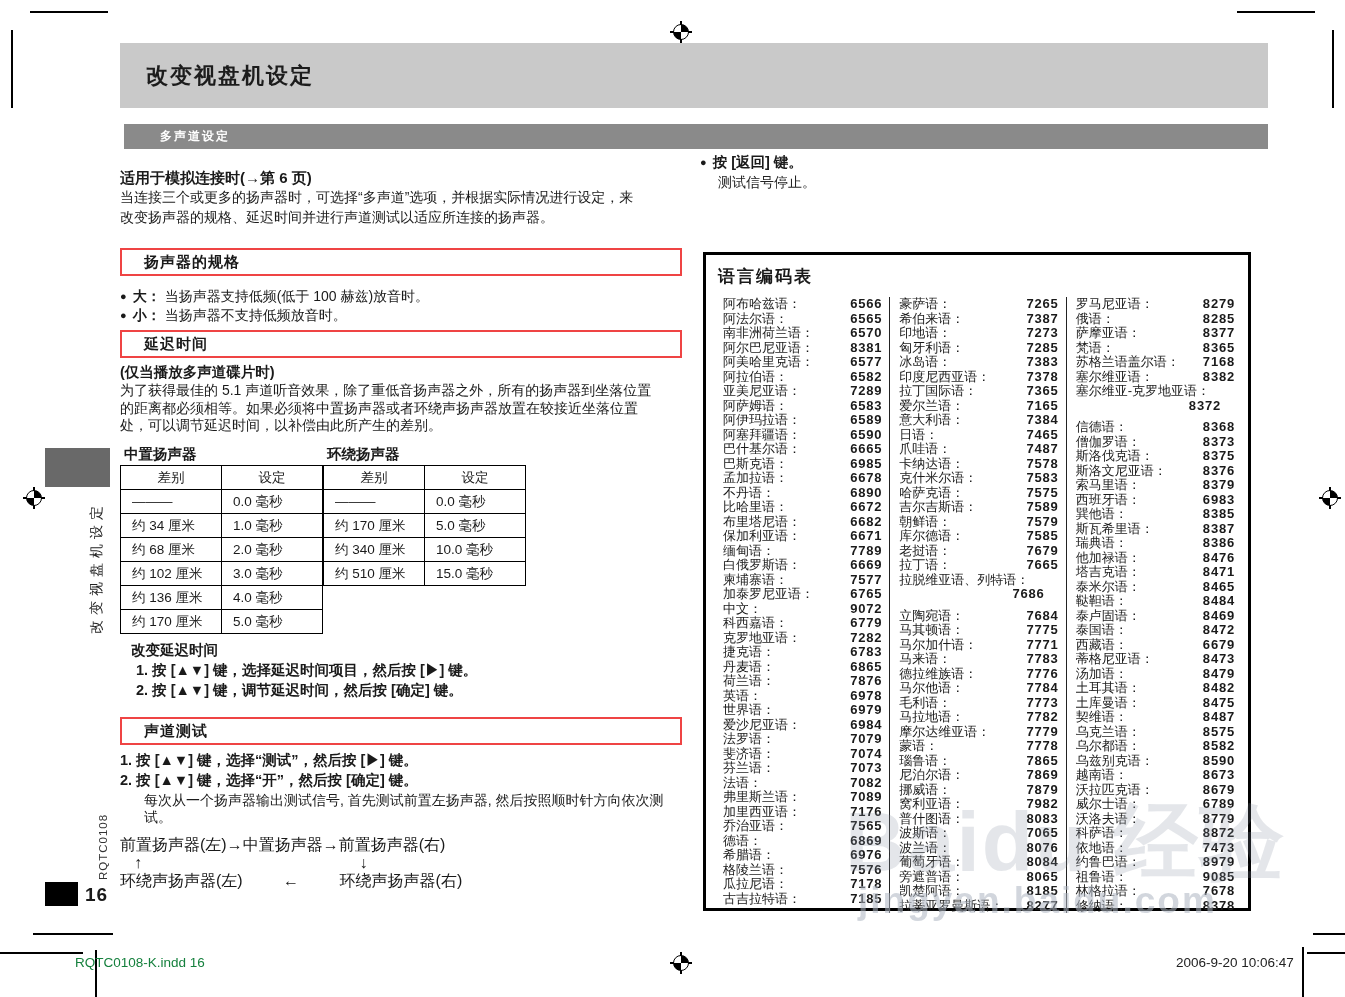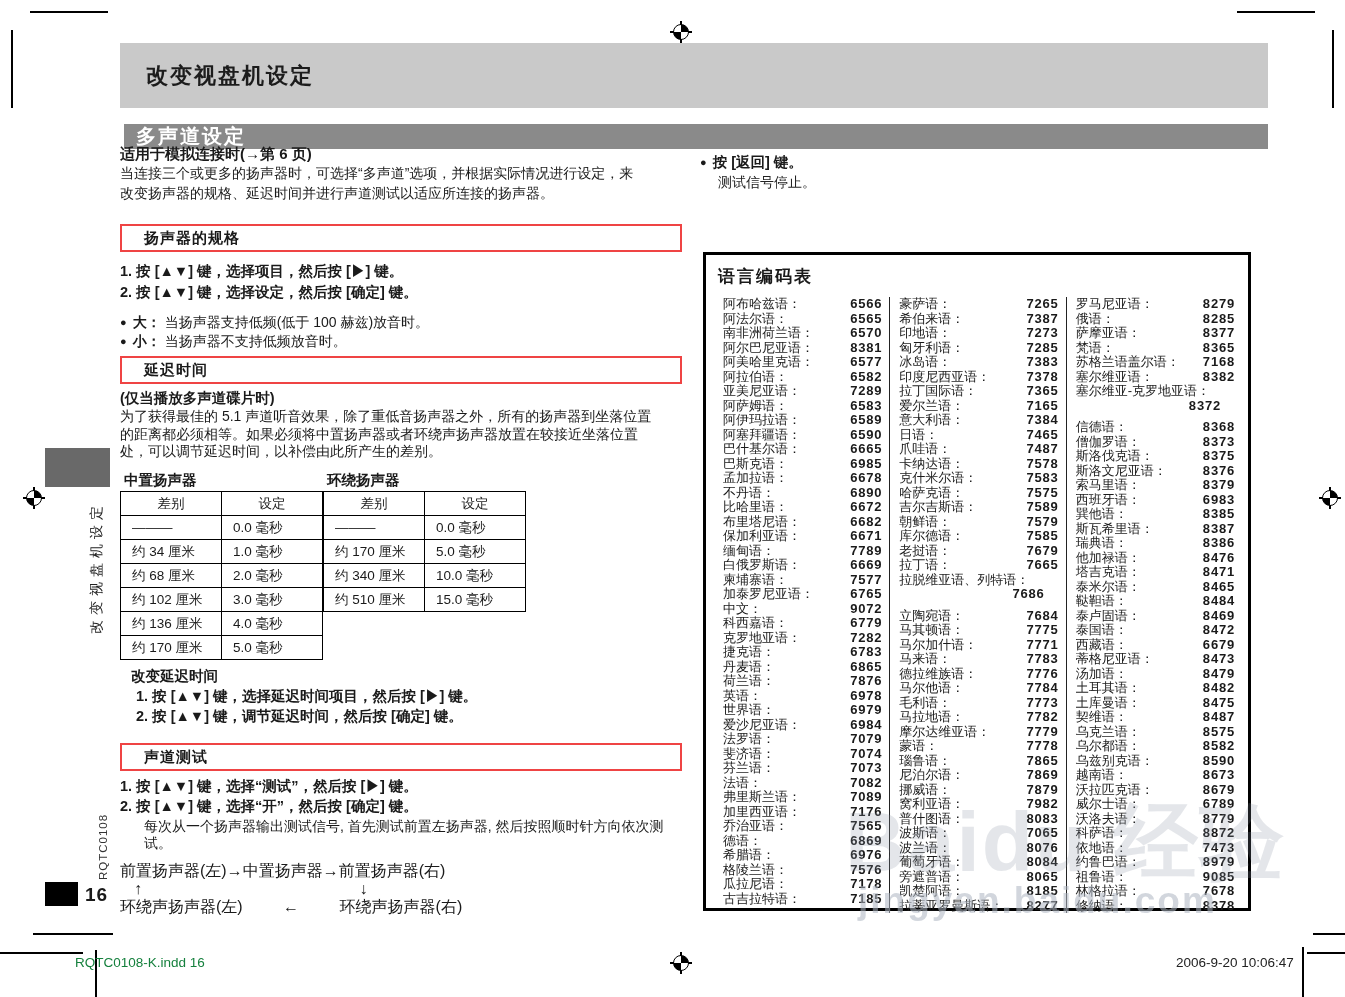--- a/index.html
+++ b/index.html
@@ -12,23 +12,23 @@
   
   .reg{position:absolute;width:22px;height:22px;}
   .reg .c{position:absolute;left:3px;top:3px;right:3px;bottom:3px;border:1.2px solid #000;border-radius:50%;
           background:conic-gradient(#000 0 90deg,#fff 90deg 180deg,#000 180deg 270deg,#fff 270deg 360deg);}
   .reg .h{position:absolute;left:0;right:0;top:10.2px;height:1.6px;background:#000;}
   .reg .v{position:absolute;top:0;bottom:0;left:10.2px;width:1.6px;background:#000;}
   
   .hbar{left:120px;top:43px;width:1148px;height:65px;background:#c9c9c9;display:flex;align-items:center;
         padding-left:26px;box-sizing:border-box;font-size:22px;font-weight:bold;color:#1c1c1c;letter-spacing:2px;}
   .sbar{left:124px;top:124px;width:1144px;height:25px;background:#8a8a8a;color:#ffffff;display:flex;align-items:center;
-        padding-left:12px;box-sizing:border-box;font-size:20px;font-weight:bold;letter-spacing:2px;}
+        padding-left:36px;box-sizing:border-box;font-size:12px;font-weight:bold;letter-spacing:2px;}
   
-  .leftcol{left:120px;top:144px;width:562px;font-size:14px;line-height:19.5px;}
+  .leftcol{left:120px;top:168px;width:562px;font-size:14px;line-height:19.5px;}
   .lead{font-size:15px;line-height:20px;font-weight:bold;}
   .bodyline{font-size:14px;line-height:19.5px;}
   .secbox{border:2px solid #ef4444;height:28px;box-sizing:border-box;display:flex;align-items:center;
           padding-left:22px;font-size:15px;font-weight:bold;margin-top:21px;letter-spacing:1px;background:#fff;}
   .secbox.b2{margin-top:6px;}
   .secbox.b3{margin-top:16px;}
   .steps{margin-top:9px;}
   .stepline{font-weight:bold;font-size:14.5px;line-height:20.5px;}
   .bullets{margin-top:11px;}
   .bulletline{font-size:14px;line-height:18.5px;}
@@ -126,25 +126,20 @@
     <div class="lead">适用于模拟连接时(→第 6 页)</div>
     <div>
 
     <div class="bodyline">当连接三个或更多的扬声器时，可选择“多声道”选项，并根据实际情况进行设定，来</div>
         <div class="bodyline">改变扬声器的规格、延迟时间并进行声道测试以适应所连接的扬声器。</div>
       </div>
 
     <div class="secbox">
       <span>扬声器的规格</span>
     </div>
-    <div class="steps">
-
-    <div class="stepline">1. 按 [▲▼] 键，选择项目，然后按 [▶] 键。</div>
-        <div class="stepline">2. 按 [▲▼] 键，选择设定，然后按 [确定] 键。</div>
-      </div>
     <div class="bullets">
 
         <div class="bulletline">
           <span class="marker">●</span><span class="blabel">大：</span><span class="btext">当扬声器支持低频(低于 100 赫兹)放音时。</span>
         </div>
 
         <div class="bulletline">
           <span class="marker">●</span><span class="blabel">小：</span><span class="btext">当扬声器不支持低频放音时。</span>
         </div>
       </div>

